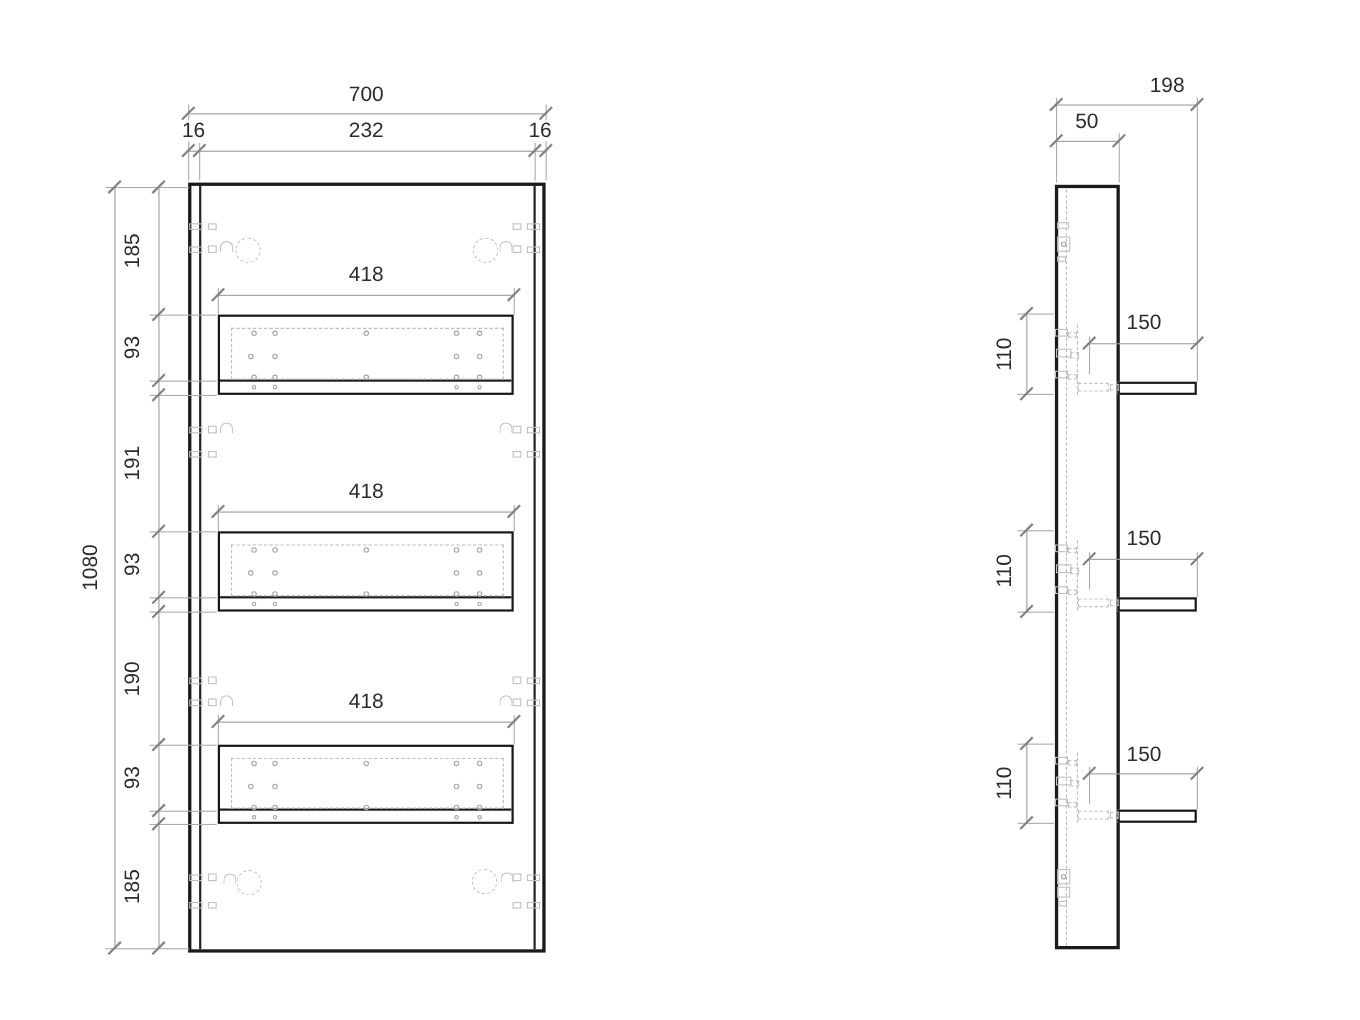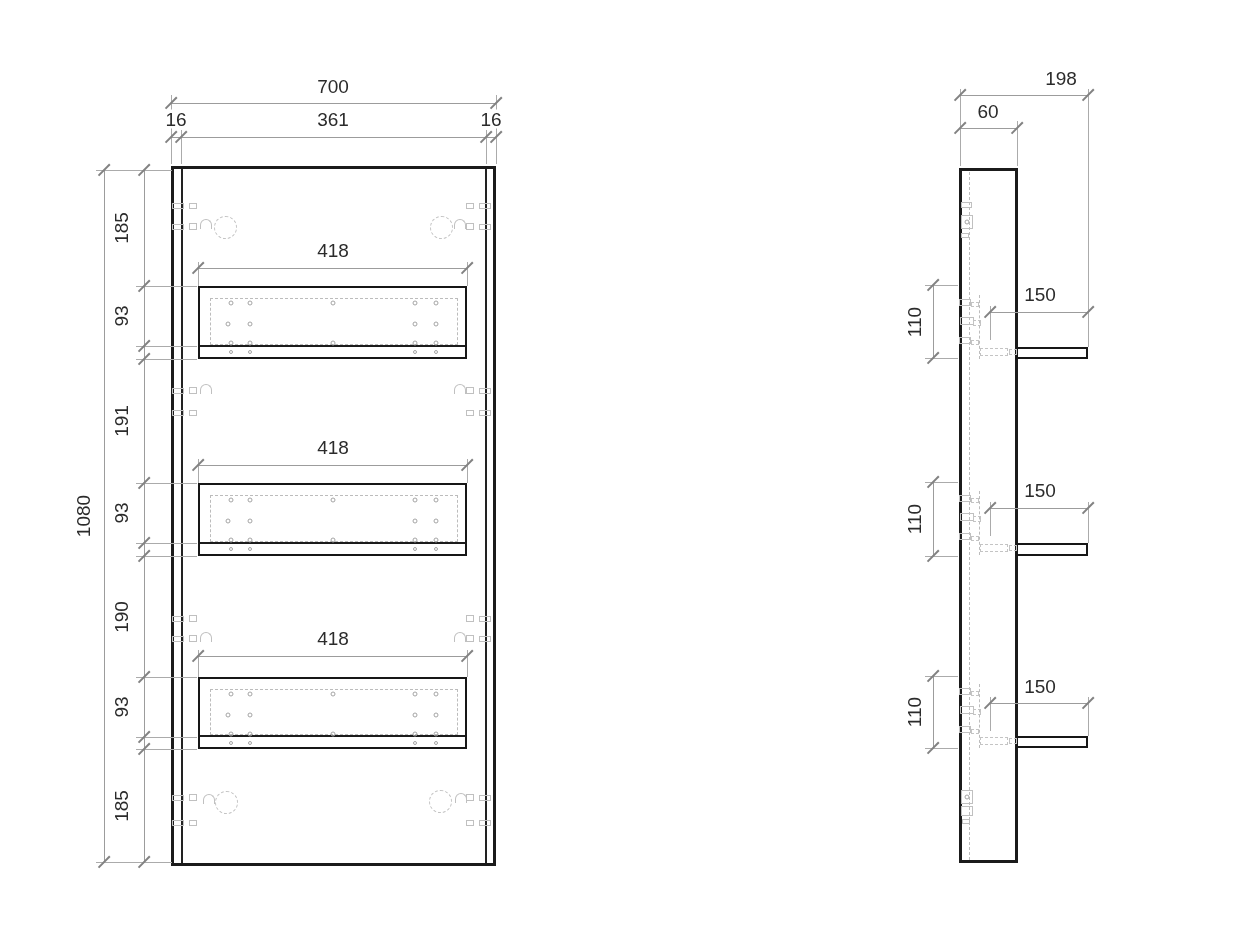--- a/index.html
+++ b/index.html
@@ -68,21 +68,21 @@
     <div class="dlabel" style="left:333px;top:638px;">418</div>
 
     <div class="ext-v" style="left:171px;top:95px;height:69px;"></div>
     <div class="ext-v" style="left:496px;top:95px;height:69px;"></div>
     <div class="ext-v" style="left:181px;top:130px;height:34px;"></div>
     <div class="ext-v" style="left:486px;top:130px;height:34px;"></div>
     <div class="dim-h" style="left:171px;top:103px;width:325px;"></div>
     <div class="dim-h" style="left:171px;top:137px;width:325px;"></div>
     <div class="dlabel" style="left:333px;top:86px;">700</div>
     <div class="dlabel" style="left:176px;top:119px;">16</div>
-    <div class="dlabel" style="left:333px;top:119px;">361</div>
+    <div class="dlabel" style="left:333px;top:119px;">232</div>
     <div class="dlabel" style="left:491px;top:119px;">16</div>
 
     <div class="ext-h" style="left:96px;top:170px;width:76px;"></div>
     <div class="ext-h" style="left:96px;top:862px;width:76px;"></div>
     <div class="ext-h" style="left:136px;top:286px;width:61px;"></div>
     <div class="ext-h" style="left:136px;top:346px;width:61px;"></div>
     <div class="ext-h" style="left:136px;top:359px;width:61px;"></div>
     <div class="ext-h" style="left:136px;top:483px;width:61px;"></div>
     <div class="ext-h" style="left:136px;top:543px;width:61px;"></div>
     <div class="ext-h" style="left:136px;top:556px;width:61px;"></div>
@@ -108,21 +108,21 @@
     <div class="shelf" style="left:1016px;top:347px;width:72px;height:12px;"></div>
     <div class="shelf" style="left:1016px;top:543px;width:72px;height:13px;"></div>
     <div class="shelf" style="left:1016px;top:736px;width:72px;height:12px;"></div>
 
     <div class="ext-v" style="left:960px;top:89px;height:77px;"></div>
     <div class="ext-v" style="left:1088px;top:89px;height:258px;"></div>
     <div class="ext-v" style="left:1017px;top:121px;height:45px;"></div>
     <div class="dim-h" style="left:960px;top:95px;width:128px;"></div>
     <div class="dim-h" style="left:960px;top:128px;width:57px;"></div>
     <div class="dlabel" style="left:1024px;top:78px;margin-left:37px;">198</div>
-    <div class="dlabel" style="left:988px;top:111px;">60</div>
+    <div class="dlabel" style="left:988px;top:111px;">50</div>
 
     <div class="ext-v" style="left:990px;top:306px;height:34px;"></div>
     <div class="dim-h" style="left:990px;top:312px;width:98px;"></div>
     <div class="dlabel" style="left:1040px;top:294px;">150</div>
 
     <div class="ext-v" style="left:990px;top:502px;height:34px;"></div>
     <div class="ext-v" style="left:1088px;top:502px;height:41px;"></div>
     <div class="dim-h" style="left:990px;top:508px;width:98px;"></div>
     <div class="dlabel" style="left:1040px;top:490px;">150</div>
 

